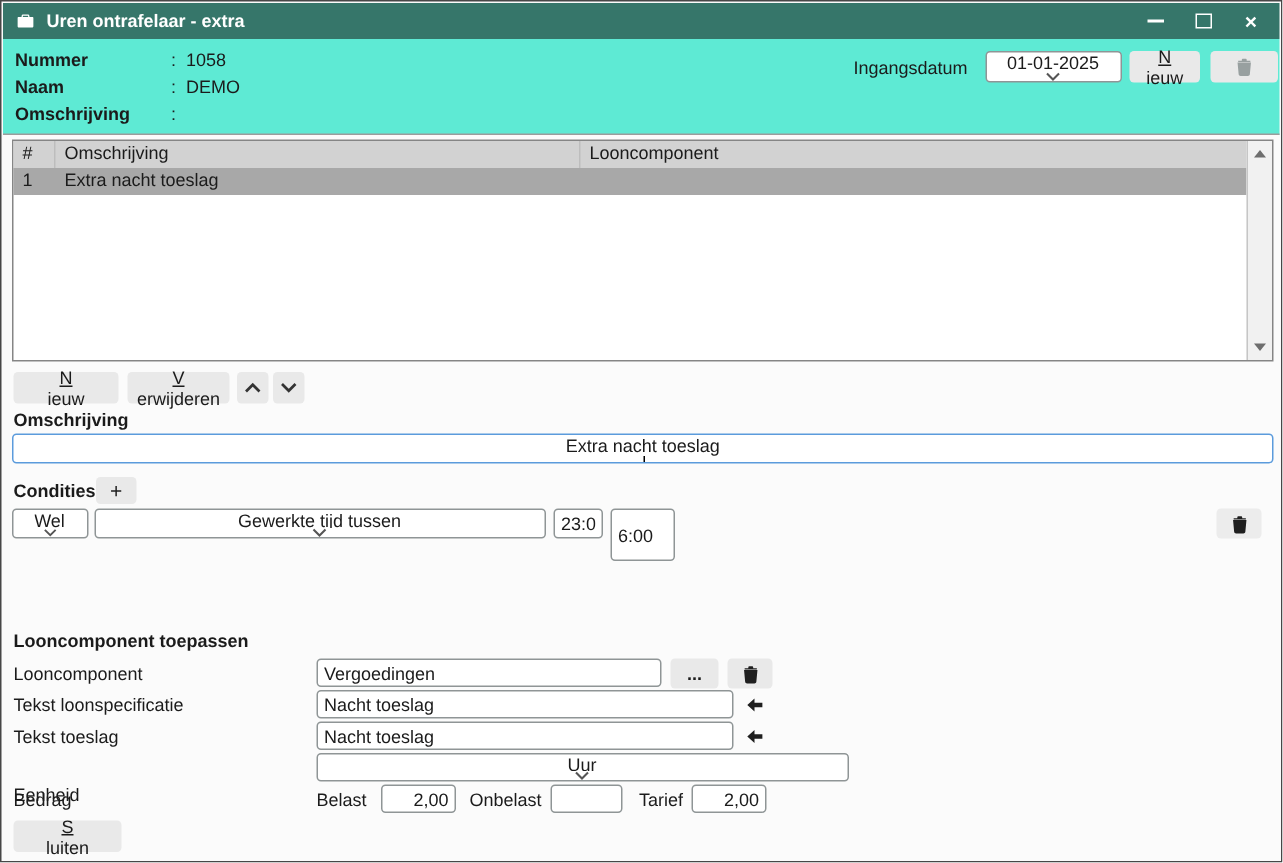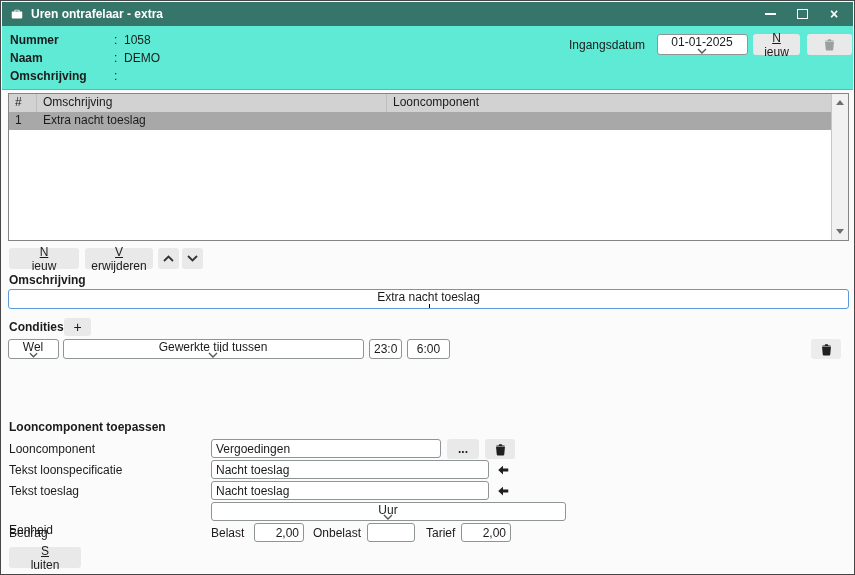--- a/index.html
+++ b/index.html
@@ -189,21 +189,21 @@
   </div>
   <div class="select abs" style="left:62px; top:338px; width:301px; height:20px;">
     <span class="sel-text">Gewerkte tijd tussen</span>
     <span style="display:flex;">
       <svg width="10" height="6" viewBox="0 0 10 6">
           <path d="M1 1l4 4 4-4" fill="none" stroke="#555" stroke-width="1.4"></path>
         </svg>
     </span>
   </div>
   <input class="tinput abs" style="left: 368px; top: 338px; width: 33px; height: 20px; text-align: right;" value="23:00">
-  <input class="tinput abs" style="left: 406px; top: 338px; width: 43px; height: 20px; text-align: center;" value="6:00">
+  <input class="tinput abs" style="left: 406px; top: 338px; width: 43px; height: 35px; text-align: left;" value="6:00">
   <div class="icon-btn abs" style="left:810px; top:338px; width:30px; height:20px; background:#ececec;">
     <span class="trash-ico">
       <svg viewBox="0 0 16 16" width="13" height="13" fill="#1f1f1f">
           <path d="M2.5 4.5h11l-.9 9.6c-.1.8-.8 1.4-1.6 1.4H5c-.8 0-1.5-.6-1.6-1.4L2.5 4.5zM6 2.2c0-.4.3-.7.7-.7h2.6c.4 0 .7.3.7.7v.8H13v1H3v-1h3v-.8z"></path>
         </svg>
     </span>
   </div>
 
   <div class="abs bold-label" style="left:8px; top:419px;">Looncomponent toepassen</div>
 

